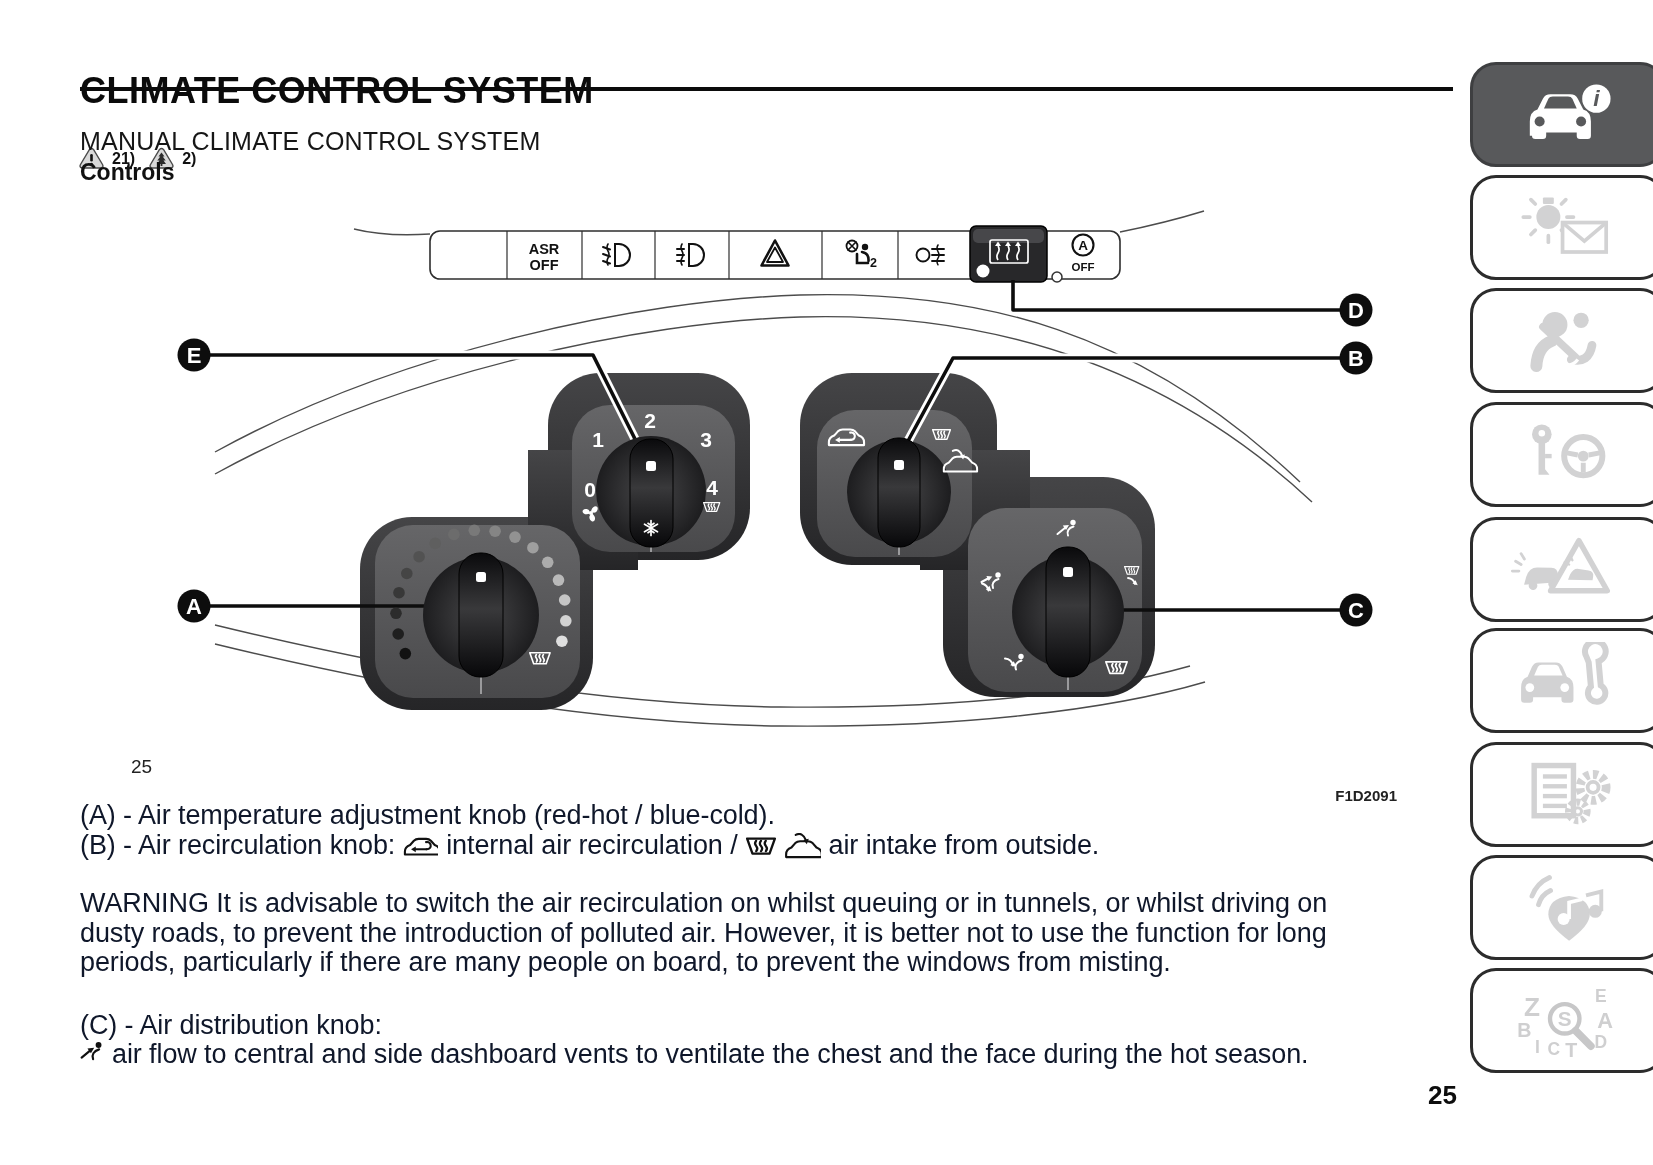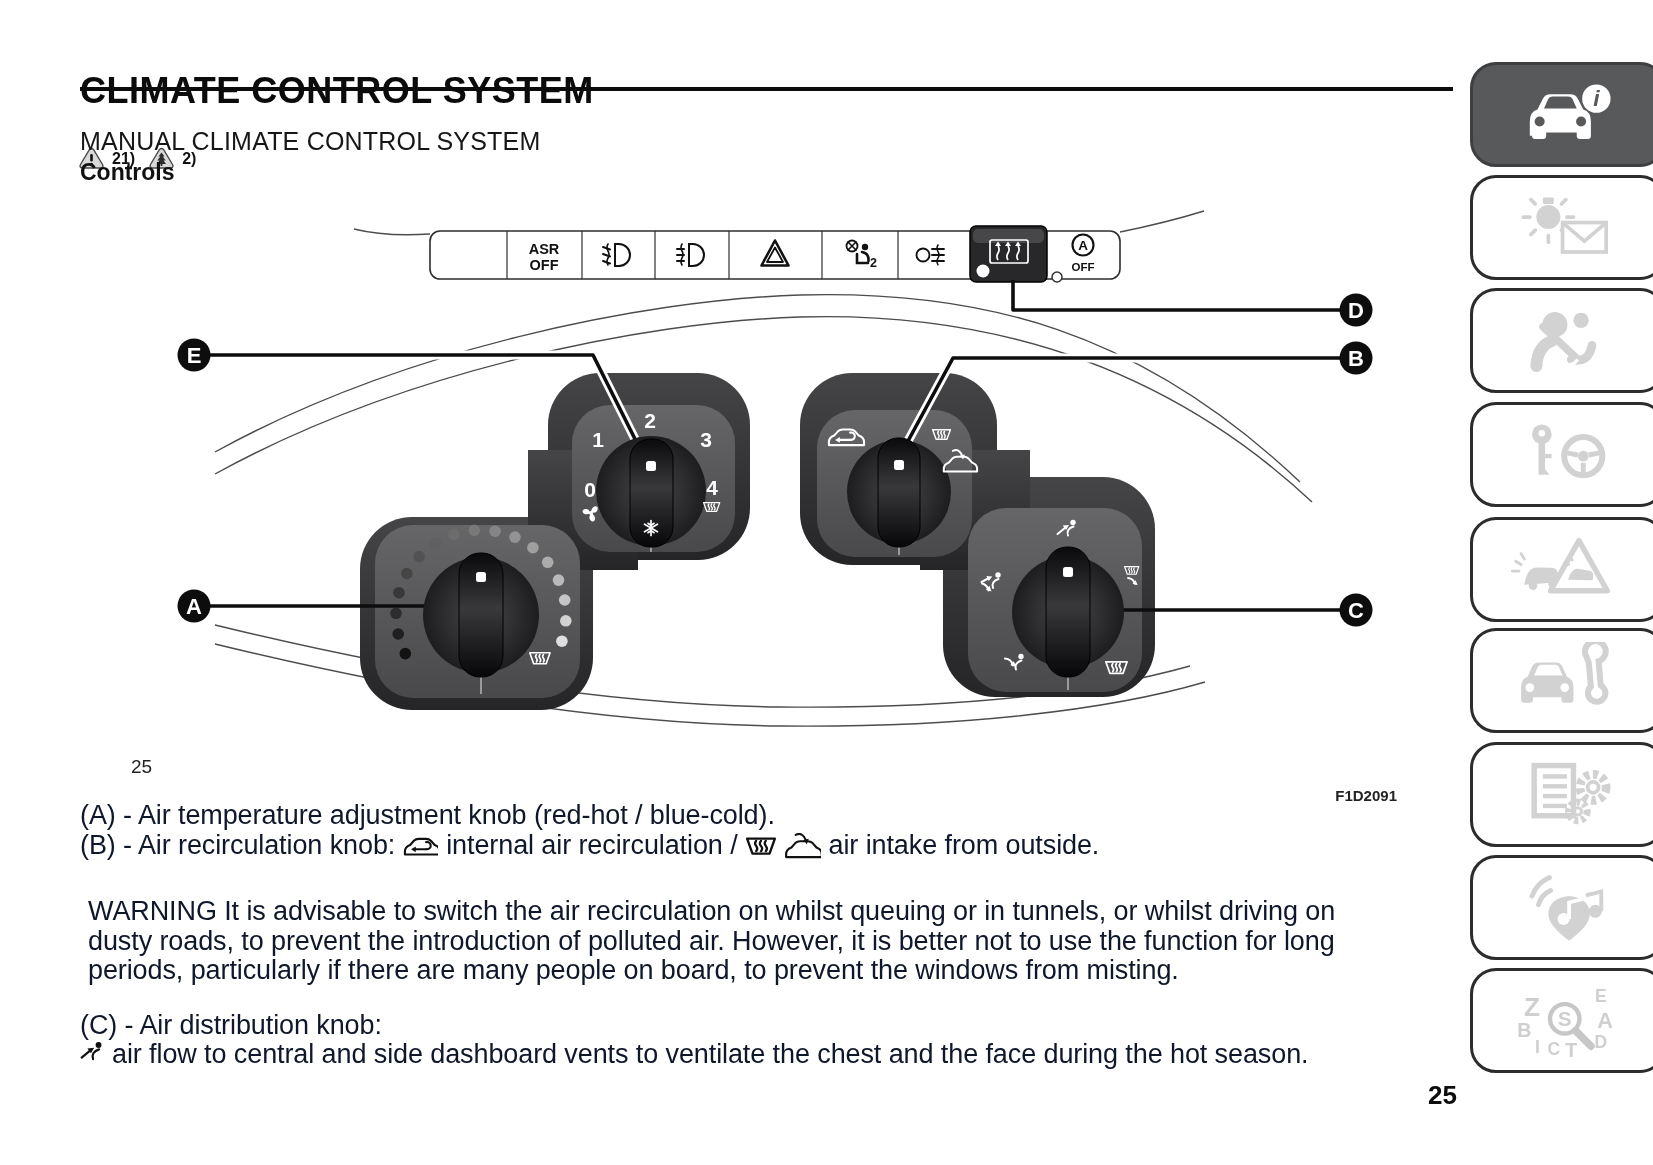--- a/index.html
+++ b/index.html
@@ -348,21 +348,21 @@
   <svg class="inline-ic" width="37" height="26" viewBox="0 0 38 27" style="color:#111">
     <g fill="none" stroke="currentColor" stroke-width="2.2" stroke-linejoin="round" stroke-linecap="round">
       <path d="M2,25 v-3 q0,-5 5.5,-7 l4,-4.5 q2,-2 5,-2 h8 q3,0 5,2 l4,4.5 q5.5,2 5.5,7 v3 z"></path>
       <path d="M12,2 q7,-3.5 10.5,5.5"></path>
         <polygon points="20,7.2 25.5,6 23.5,11.6" fill="currentColor" stroke="none"></polygon>
     </g>
   </svg>
   <span>air intake from outside.</span>
 </div>
 
-<p class="abs body-text" id="warning-par" style="margin:8px">WARNING It is advisable to switch the air recirculation on whilst queuing or in tunnels, or whilst driving on dusty roads, to prevent the introduction of polluted air. However, it is better not to use the function for long periods, particularly if there are many people on board, to prevent the windows from misting.</p>
+<p class="abs body-text" id="warning-par" style="margin:0">WARNING It is advisable to switch the air recirculation on whilst queuing or in tunnels, or whilst driving on dusty roads, to prevent the introduction of polluted air. However, it is better not to use the function for long periods, particularly if there are many people on board, to prevent the windows from misting.</p>
 
 <div class="abs body-text" id="desc-c1">(C) - Air distribution knob:</div>
 
 <div class="abs body-text" id="desc-c2">
   <svg class="inline-ic" width="24" height="22" viewBox="0 0 22 20">
     <g stroke="#111" fill="none" stroke-width="2" stroke-linecap="round">
       <circle cx="17" cy="4.5" r="2.7" fill="#111" stroke="none"></circle>
       <path d="M17.5,8.5 c-5,1.5 -7,5 -5.5,9"></path>
       <path d="M1.5,16 L9.5,9.5"></path>
         <polygon points="13,7 6.8,7.6 10,12" fill="#111" stroke="none"></polygon>

